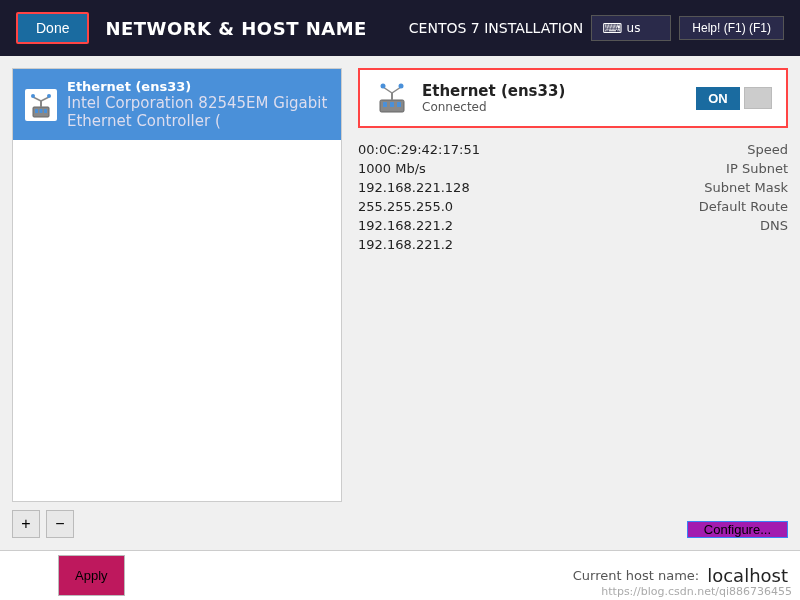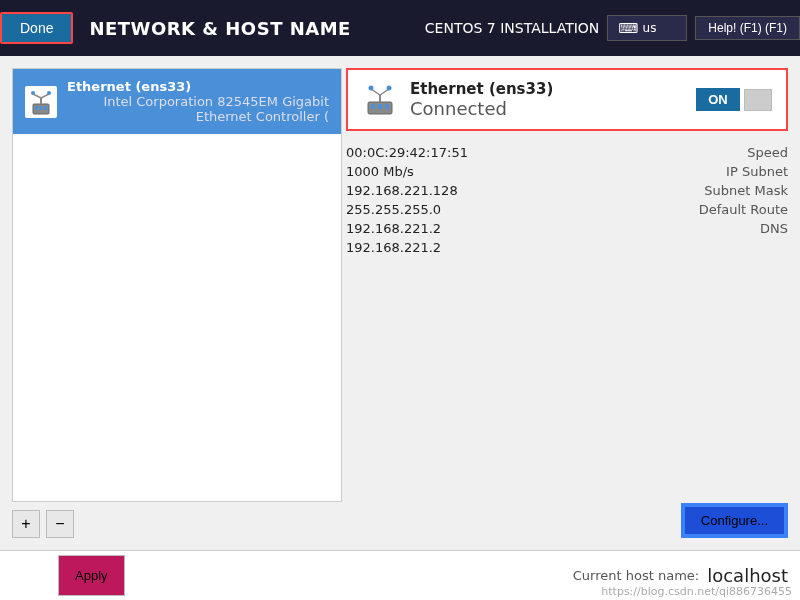--- a/index.html
+++ b/index.html
@@ -11,21 +11,21 @@
       font-size: 13px;
       overflow: hidden;
     }
 
     
     .header {
       background: #1a1a2e;
       display: flex;
       align-items: center;
       justify-content: space-between;
-      padding: 0 0;
+      padding: 0 16px;
       height: 56px;
     }
     .header-left {
       display: flex;
       align-items: center;
       gap: 16px;
     }
     .header-title {
       color: white;
       font-size: 18px;
@@ -71,21 +71,21 @@
       padding: 4px 12px;
       font-size: 12px;
       cursor: pointer;
     }
 
     
     .main-content {
       display: flex;
       height: calc(600px - 56px - 50px);
       padding: 12px;
-      gap: 4px;
+      gap: 16px;
     }
 
     
     .left-panel {
       width: 330px;
       display: flex;
       flex-direction: column;
       gap: 8px;
     }
     .network-list {
@@ -113,22 +113,21 @@
       flex-shrink: 0;
     }
     .network-item-text {}
     .network-item-name {
       color: white;
       font-weight: bold;
       font-size: 13px;
     }
     .network-item-desc {
       color: #dde;
-      font-size: 13px;
-      text-align: right;
+      font-size: 15px;
     }
     .list-controls {
       display: flex;
       gap: 6px;
     }
     .list-btn {
       width: 28px;
       height: 28px;
       background: #e8e8e8;
       border: 1px solid #bbb;
@@ -169,21 +168,21 @@
       align-items: center;
       justify-content: center;
     }
     .eth-title {
       font-size: 15px;
       font-weight: bold;
       color: #222;
     }
     .eth-status {
       color: #555;
-      font-size: 18px;
+      font-size: 12px;
     }
     .toggle-container {
       display: flex;
       align-items: center;
       gap: 4px;
     }
     .toggle-on {
       background: #1a6ba0;
       color: white;
       padding: 4px 10px;
@@ -219,23 +218,23 @@
       font-size: 13px;
     }
 
     
     .configure-row {
       display: flex;
       justify-content: flex-end;
       margin-top: auto;
     }
     .configure-btn {
-      background: #1d4ed8;
-      border: 4px solid #3b82f6;
-      padding: 6px 16px;
+      background: #a21caf;
+      border: 1px solid #3b82f6;
+      padding: 0 16px;
       cursor: pointer;
       font-size: 13px;
     }
 
     
     .bottom-bar {
       height: 50px;
       background: white;
       border-top: 1px solid #ccc;
       display: flex;

